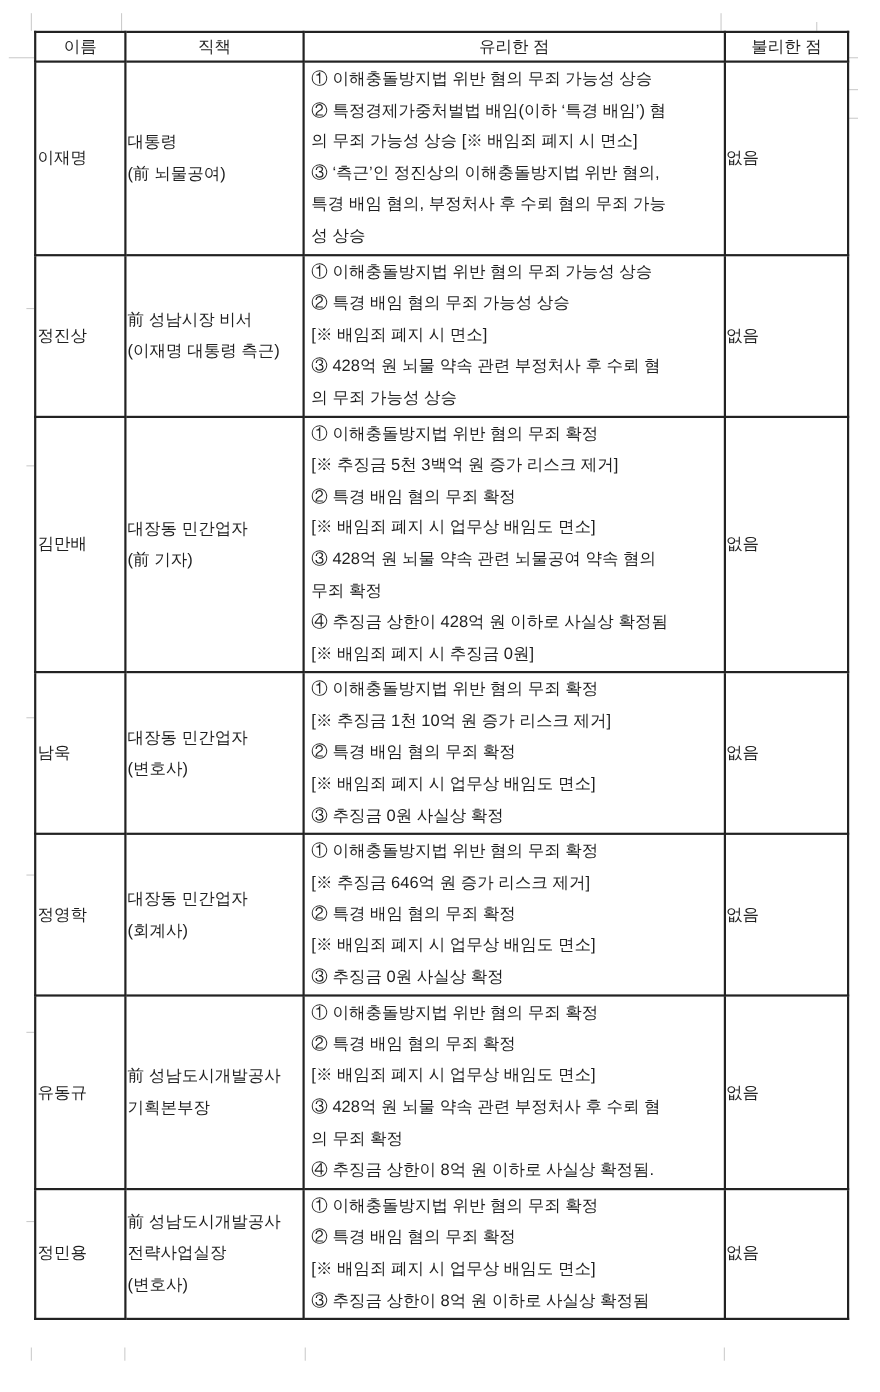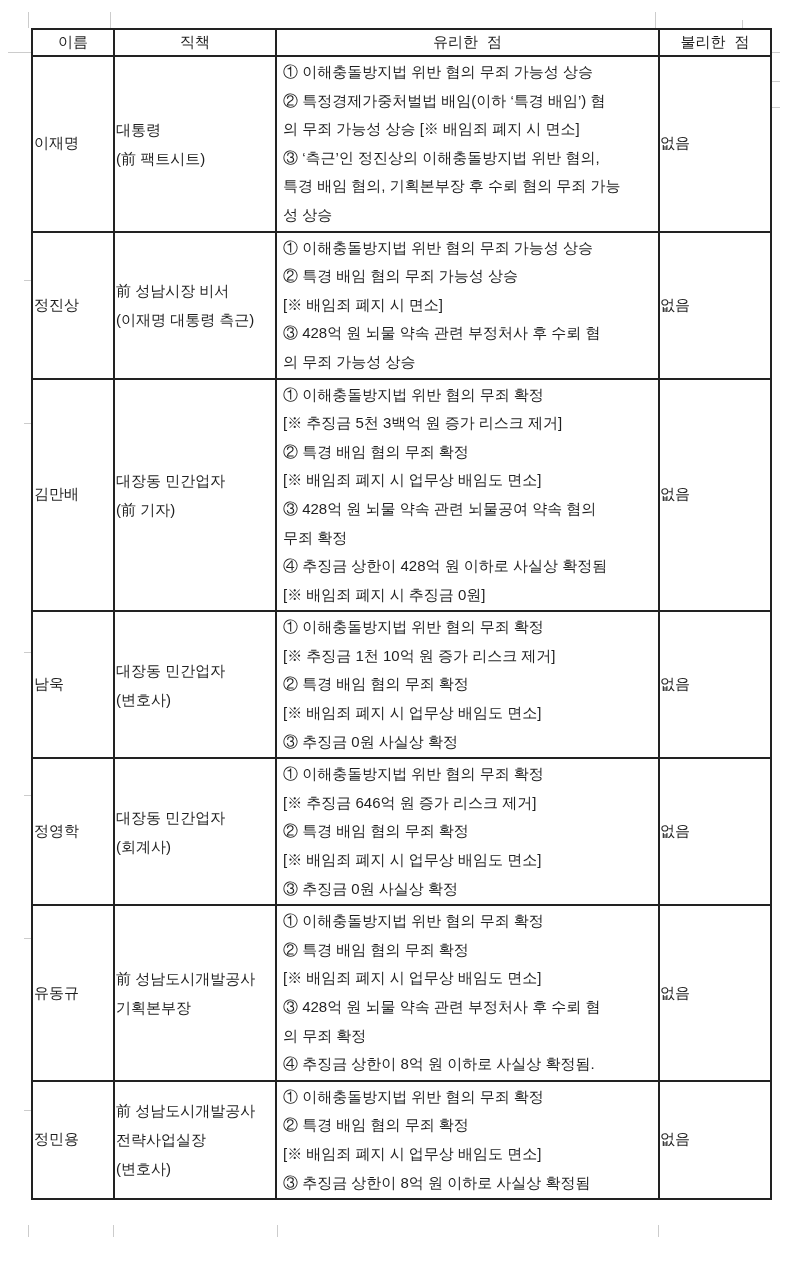--- a/index.html
+++ b/index.html
@@ -29,21 +29,20 @@
   .row-title td {
     height: 54px;
     text-align: center;
     font-size: 16px;
     letter-spacing: 0.5px;
   }
   .row-header td {
     height: 25px;
     text-align: center;
     padding: 0;
-    font-family: Liberation Mono, monospace;
   }
   td.c-name { }
   td.c-pos  { }
   td.c-fav  { padding-left: 6px; }
   td.c-unfav { padding: 0; }
   .pos-line { line-height: 29px; white-space: nowrap; }
   .fav-line { line-height: 28.6px; white-space: nowrap; }
   
   .stub { position: absolute; background: #cccccc; }
 </style>
@@ -84,28 +83,28 @@
         <td>직책</td>
         <td>유리한 점</td>
         <td>불리한 점</td>
       </tr>
     </tbody>
     <tbody>
         <tr style="height: 172px;">
           <td class="c-name">이재명</td>
           <td class="c-pos">
             <div class="pos-line">대통령</div>
-            <div class="pos-line">(前 팩트시트)</div>
+            <div class="pos-line">(前 뇌물공여)</div>
           </td>
           <td class="c-fav">
             <div class="fav-line">① 이해충돌방지법 위반 혐의 무죄 가능성 상승</div>
             <div class="fav-line">② 특정경제가중처벌법 배임(이하 ‘특경 배임’) 혐</div>
             <div class="fav-line">의 무죄 가능성 상승 [※ 배임죄 폐지 시 면소]</div>
             <div class="fav-line">③ ‘측근’인 정진상의 이해충돌방지법 위반 혐의,</div>
-            <div class="fav-line">특경 배임 혐의, 기획본부장 후 수뢰 혐의 무죄 가능</div>
+            <div class="fav-line">특경 배임 혐의, 부정처사 후 수뢰 혐의 무죄 가능</div>
             <div class="fav-line">성 상승</div>
           </td>
           <td class="c-unfav">없음</td>
         </tr>
         <tr style="height: 143px;">
           <td class="c-name">정진상</td>
           <td class="c-pos">
             <div class="pos-line">前 성남시장 비서</div>
             <div class="pos-line">(이재명 대통령 측근)</div>
           </td>

